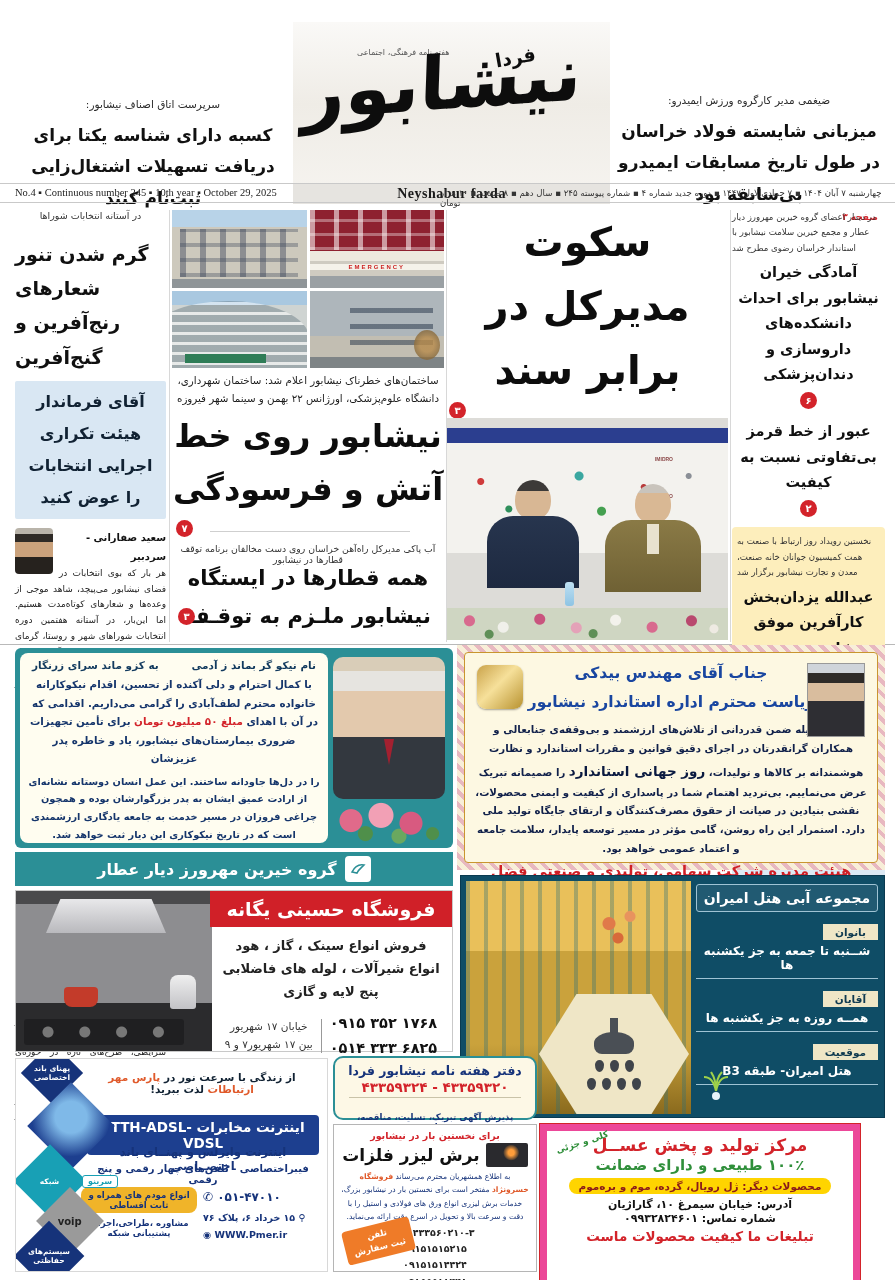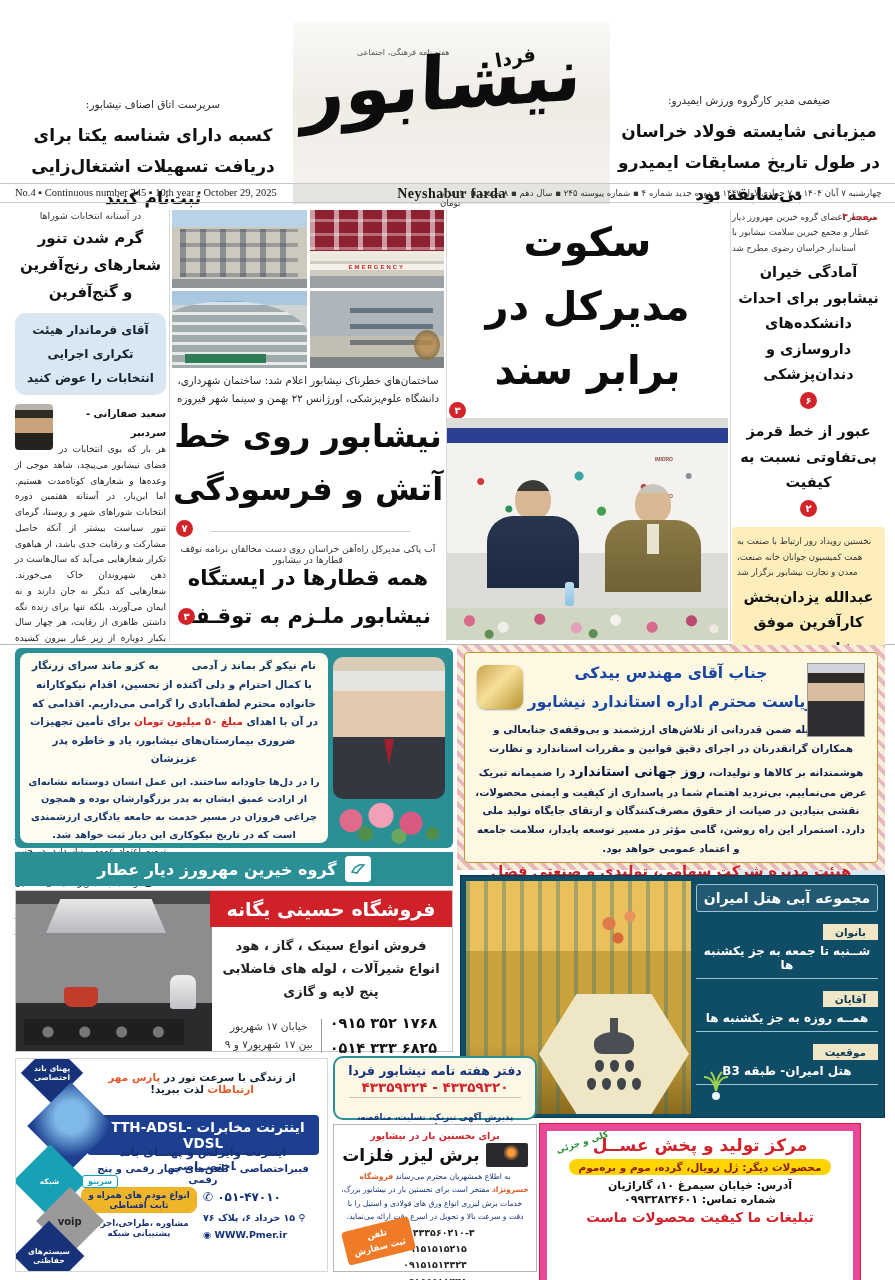--- a/index.html
+++ b/index.html
@@ -119,23 +119,23 @@
   .fire-badge { left:176px; top:520px; }
   .fire-rule { left:210px; top:531px; width:200px; background:#cfcfcf; }
   .train-kicker { left:172px; top:543px; width:272px; font-size:9.3px; color:#333; text-align:center; }
   .train-headline { left:172px; top:560px; width:272px; font-size:21px; font-weight:bold; color:#0d0d0d;
                     text-align:center; line-height:1.8; }
   .train-badge { left:178px; top:608px; }
 
   
   .opeds { left:15px; top:210px; width:151px; }
   .op-kicker { font-size:9.5px; color:#333; text-align:center; }
-  .op-headline { font-size:15px; font-weight:bold; color:#101010; text-align:center; line-height:1.8; margin-top:4px; }
-  .op-subbox { background:#d9e7f3; color:#123; font-size:12px; font-weight:bold; text-align:center;
-               line-height:2.0; padding:5px 8px; margin-top:7px; border-radius:10px; }
+  .op-headline { font-size:19px; font-weight:bold; color:#101010; text-align:left; line-height:1.8; margin-top:16px; }
+  .op-subbox { background:#d9e7f3; color:#123; font-size:16px; font-weight:bold; text-align:center;
+               line-height:2.0; padding:5px 8px; margin-top:7px; border-radius:2px; }
   .op-byline { font-size:10px; font-weight:bold; color:#111; }
   .op-body { font-size:9px; color:#222; line-height:1.75; text-align:justify; margin-top:2px; }
   .op-avatar { float:left; width:38px; height:46px; border-radius:4px; margin:2px 6px 2px 0; }
   .av-man { background:linear-gradient(180deg,#b9b4aa 0 12%, #2e2a26 12% 30%, #caa27c 30% 62%, #26221e 62%); }
   .av-woman { background:linear-gradient(180deg,#6e2d3a 0 26%, #d8b294 26% 60%, #6e2d3a 60%); }
   .op-more { color:#d3232a; font-size:8.3px; font-weight:bold; text-align:left; margin-top:3px; }
 
   
   .memorial { left:15px; top:648px; width:438px; height:200px; background:#2b8f96; border-radius:6px; }
   .mem-panel { position:absolute; top:5px; left:5px; width:308px; height:190px; background:#fffdf0;
@@ -593,19 +593,20 @@
       <div>تلفن</div>
       <div>ثبت سفارش</div>
     </div>
   </div>
 
   <div class="abs honey">
     <div class="hn-titlerow">
       <div class="hn-title">مرکز تولید و پخش عســل</div>
       <div class="hn-corner">کلی و جزئی</div>
     </div>
+    <div class="hn-l2">۱۰۰٪ طبیعی و دارای ضمانت</div>
     <div><span class="hn-high">محصولات دیگر: ژل رویال، گرده، موم و بره‌موم</span></div>
     <div class="hn-addr">آدرس: خیابان سیمرغ ۱۰، گاراژیان</div>
     <div class="hn-phone">شماره تماس: ۰۹۹۳۲۸۲۴۶۰۱</div>
     <div class="hn-footer">تبلیغات ما کیفیت محصولات ماست</div>
   </div>
 
 </div>
 
 </body></html>

